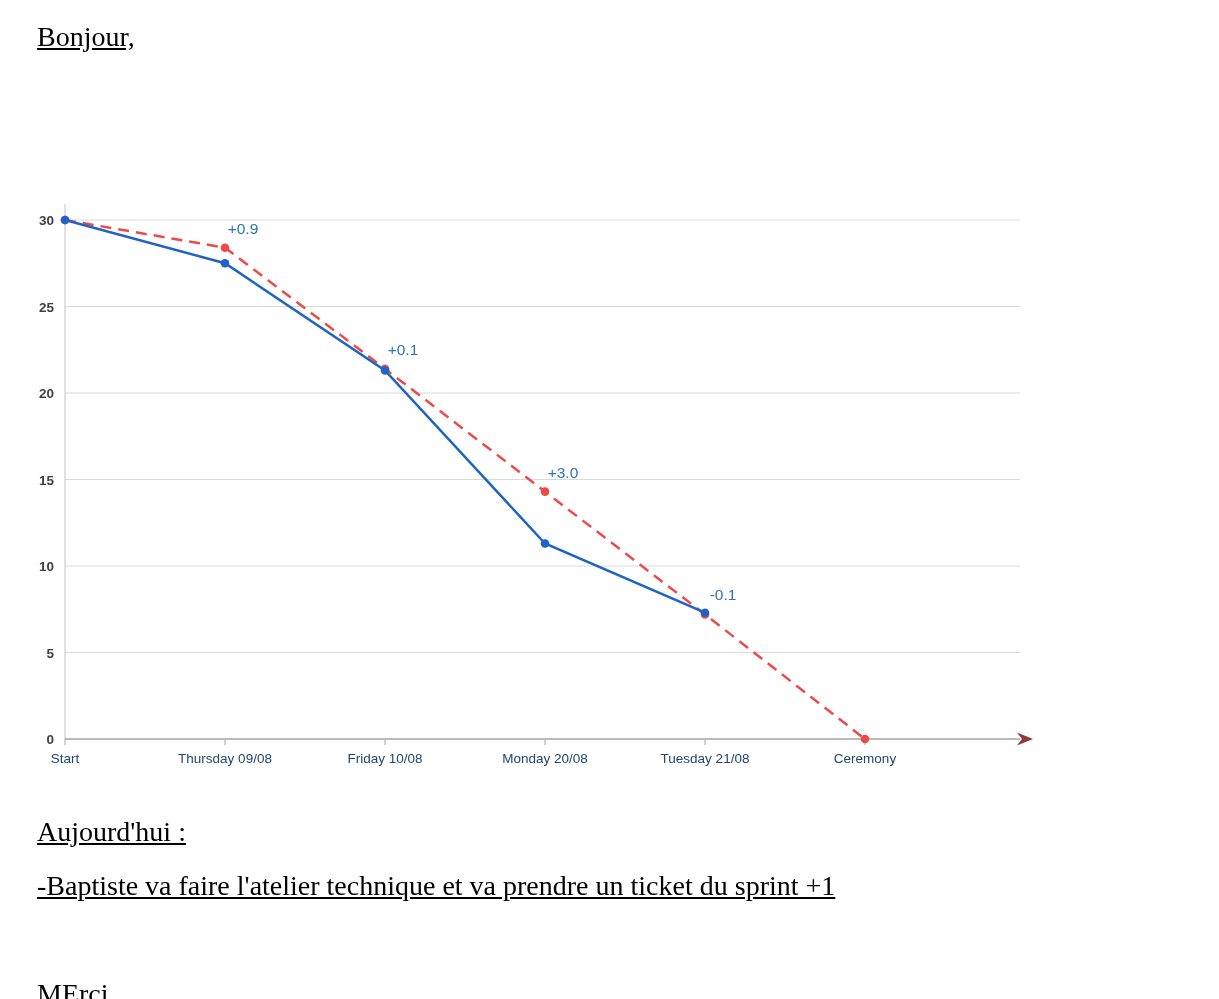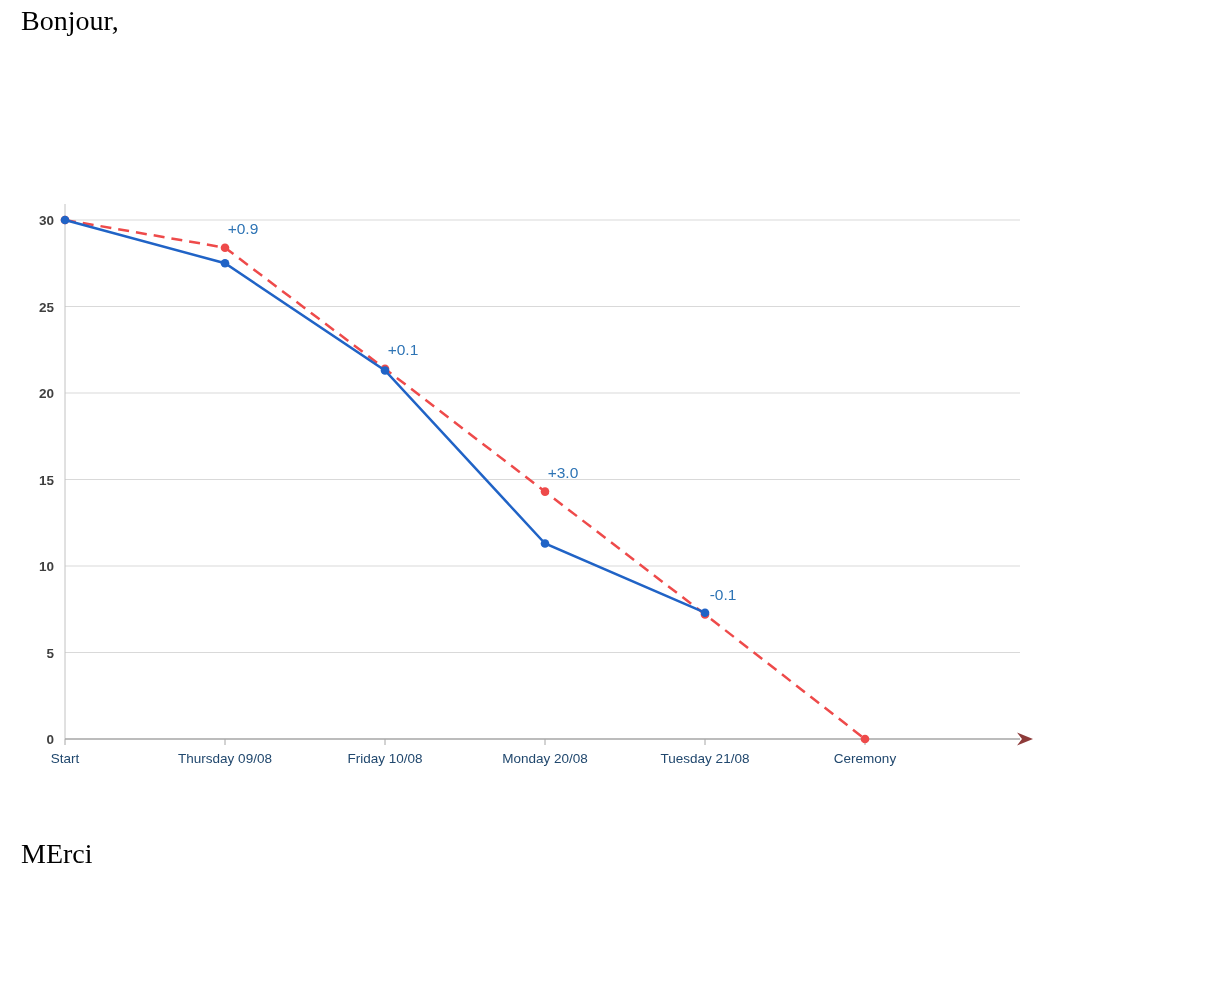--- a/index.html
+++ b/index.html
@@ -1,19 +1,19 @@
 <!DOCTYPE html>
 <html><head>
 <meta charset="utf-8">
 <style>
   html,body{margin:0;padding:0;background:#ffffff;}
   .page{position:relative;width:1219px;height:999px;background:#ffffff;overflow:hidden;
         font-family:"Liberation Serif", serif;color:#000;}
   .textblock{position:absolute;left:21px;width:1180px;font-size:28px;line-height:38px;}
-  .textblock p{margin:0;}
+  .textblock p{margin:16px;text-decoration:underline;}
   .blank-line{height:38px;}
   #top-text{top:2px;}
   #bottom-text{top:797px;}
   .chart-wrap{position:absolute;left:0;top:190px;width:1060px;height:585px;}
   svg text{font-family:"Liberation Sans","DejaVu Sans",sans-serif;}
 </style>
 </head>
 <body>
 
 <div class="page">
@@ -67,17 +67,19 @@
         <circle cx="545" cy="353.51" r="4.3" fill="#2063c6"></circle>
         <circle cx="705" cy="422.71" r="4.3" fill="#2063c6"></circle>
         <text x="243" y="43.68000000000001" text-anchor="middle" fill="#2e74b5" font-size="15.5" font-weight="500">+0.9</text>
         <text x="403" y="164.78000000000003" text-anchor="middle" fill="#2e74b5" font-size="15.5" font-weight="500">+0.1</text>
         <text x="563" y="287.61" text-anchor="middle" fill="#2e74b5" font-size="15.5" font-weight="500">+3.0</text>
         <text x="723" y="410.44" text-anchor="middle" fill="#2e74b5" font-size="15.5" font-weight="500">-0.1</text>
       </svg>
   </div>
 
   <div id="bottom-text" class="textblock">
+    <p>Aujourd'hui :</p>
+    <p>-Baptiste va faire l'atelier technique et va prendre un ticket du sprint +1</p>
     <div class="blank-line"></div>
     <p>MErci</p>
   </div>
 
 </div>
 
 </body></html>

